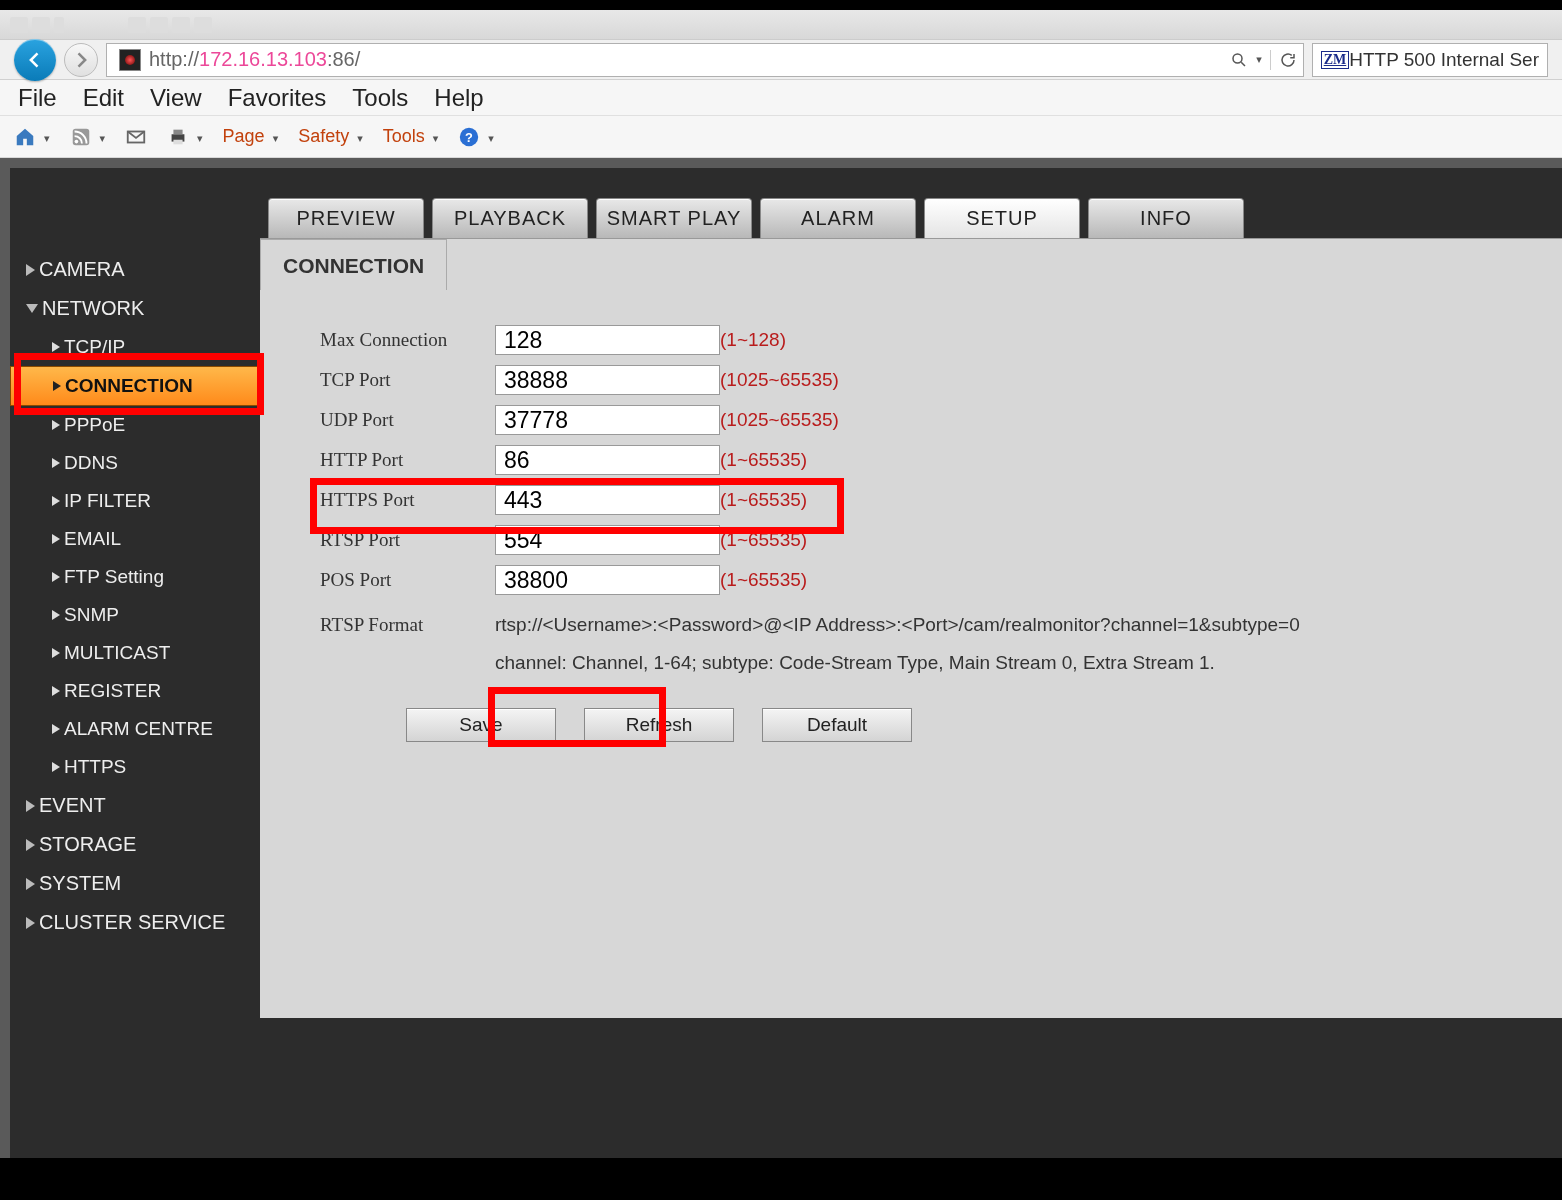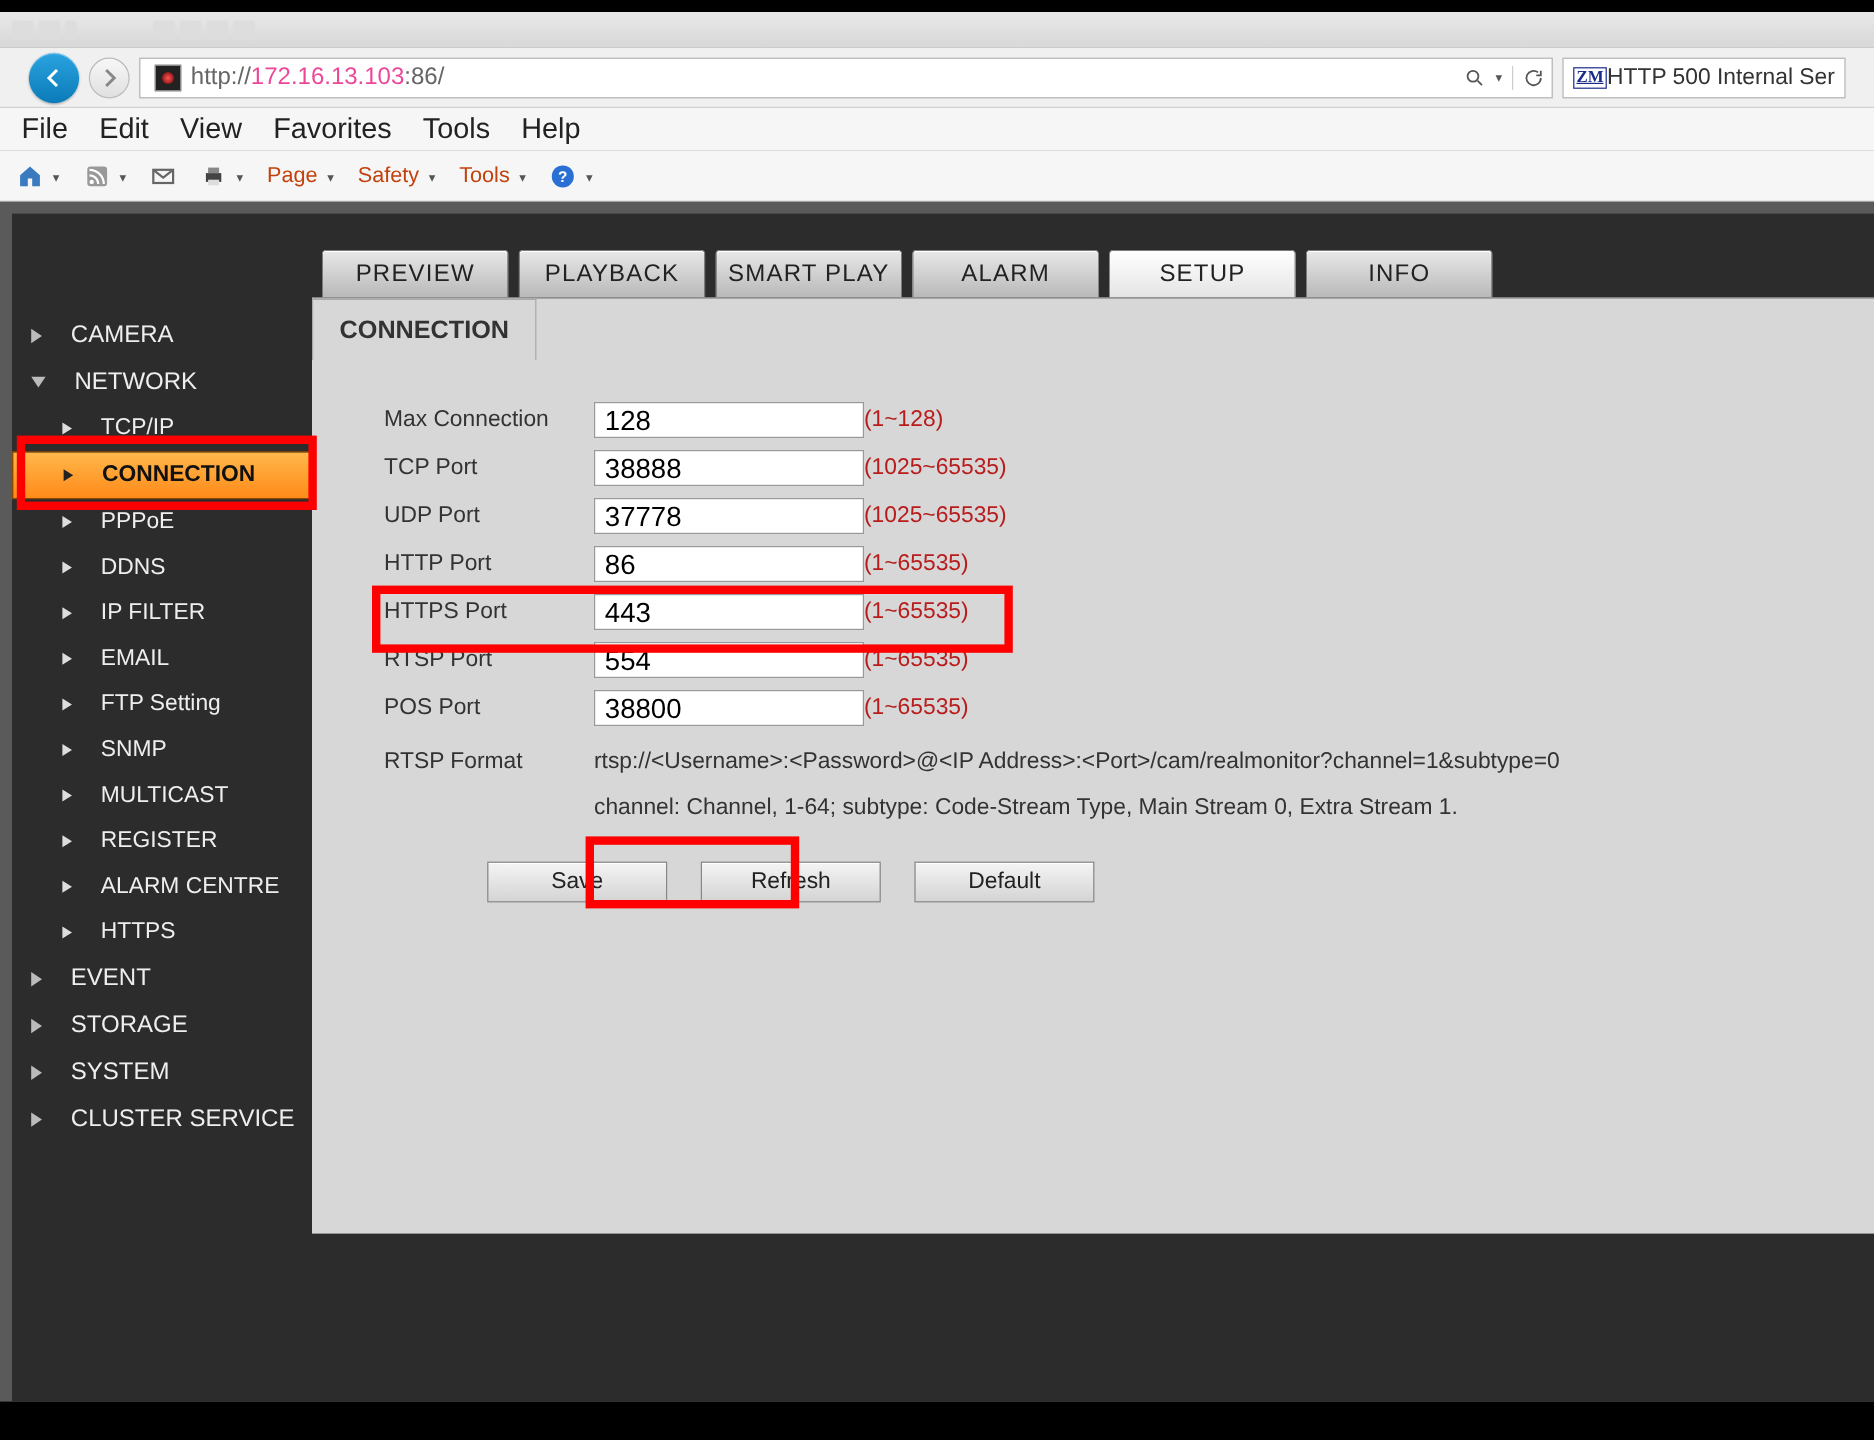--- a/index.html
+++ b/index.html
@@ -9,21 +9,21 @@
 .topblack { height: 10px; background: #000; }
 
 
 .browser-chrome { background: #f0f0f0; }
 
 
 .tabstrip { height: 30px; background: linear-gradient(#e8e8e8,#d8d8d8); border-bottom: 1px solid #ccc; display:flex; align-items:center; padding-left:10px; gap:4px;}
 .tabstrip .t { width:18px; height:16px; background:#ddd; border-radius:2px; }
 
 
-.addr-row { height: 50px; display: flex; align-items: center; padding: 0 24px; gap: 8px; background:#f0f0f0; border-bottom:1px solid #d0d0d0;}
+.addr-row { height: 40px; display: flex; align-items: center; padding: 0 14px; gap: 8px; background:#f0f0f0; border-bottom:1px solid #d0d0d0;}
 .nav-btn { width: 42px; height: 42px; border-radius: 50%; display:flex; align-items:center; justify-content:center; }
 .nav-back { background: linear-gradient(#2aa3e0,#0a7bb8); color:#fff; box-shadow: inset 0 1px 0 rgba(255,255,255,.4), 0 1px 2px rgba(0,0,0,.3);}
 .nav-fwd { width:34px; height:34px; background: linear-gradient(#f7f7f7,#e0e0e0); border:1px solid #bcbcbc; color:#888;}
 .nav-btn svg { width:20px; height:20px; }
 .favicon { width:22px; height:22px; background:#222; border:1px solid #888; margin-left:6px; display:flex; align-items:center; justify-content:center;}
 .favicon::after{ content:""; width:10px; height:10px; background: radial-gradient(#f55,#600); border-radius:50%; }
 .addr-field { flex:1; height:34px; border:1px solid #b0b0b0; background:#fff; display:flex; align-items:center; padding:0 6px; font-size:20px; color:#555; gap:0;}
 .addr-field .url-prefix { color:#666; }
 .addr-field .url-bold { color:#ec4899; font-weight:400; }
 .addr-tools { display:flex; align-items:center; gap:8px; margin-left:auto; color:#555; }
@@ -46,38 +46,38 @@
 .app { background:#5a5a5a; padding:10px 0 0 10px; height: 1000px;}
 .app-inner { background:#2c2c2c; height:100%; position:relative;}
 
 
 .toptabs { position:absolute; left:258px; top:30px; display:flex; gap:8px; }
 .toptab { min-width:156px; height:40px; background:linear-gradient(#e8e8e8,#b8b8b8); border:1px solid #888; border-bottom:none; display:flex; align-items:center; justify-content:center; font-size:20px; color:#222; letter-spacing:1px; border-radius:4px 4px 0 0; box-shadow: inset 0 1px 0 #fff;}
 .toptab.active { background:linear-gradient(#fff,#e4e4e4); }
 
 
 .sidebar { position:absolute; left:0; top:82px; width:250px; color:#eee; font-size:20px;}
-.side-item { display:flex; align-items:center; gap:24px; padding:8px 10px 8px 16px; cursor:default;}
+.side-item { display:flex; align-items:center; gap:4px; padding:8px 10px 8px 16px; cursor:default;}
 .side-item.sub { padding-left:42px; font-size:19px;}
 .side-item .tri { display:inline-block; width:0; height:0; }
 .tri.right { border-top:6px solid transparent; border-bottom:6px solid transparent; border-left:9px solid #bbb;}
 .tri.down { border-left:6px solid transparent; border-right:6px solid transparent; border-top:9px solid #bbb;}
 .tri.sright { border-top:5px solid transparent; border-bottom:5px solid transparent; border-left:8px solid #ddd;}
 .side-item.active { background:linear-gradient(#ffb84a,#ff8a1a); color:#111; font-weight:600; border:1px solid #8a4a00;}
 .side-item.active .tri.sright { border-left-color:#222; }
 
 
 .hl { position:absolute; border:7px solid #f00; pointer-events:none;}
 
 
 .content { position:absolute; left:250px; top:70px; right:0; background:#d7d7d7; border-top:1px solid #999; padding:0 0 40px 0; min-height:780px;}
 .subtab { display:inline-block; background:#d7d7d7; padding:14px 22px 12px; font-size:21px; font-weight:700; color:#333; border:1px solid #aaa; border-bottom:none; margin-left:0;}
 .form { padding:30px 60px 10px; font-size:19px; color:#333;}
 .frow { display:flex; align-items:center; height:40px;}
-.frow .lbl { width:175px; }
+.frow .lbl { width:175px;font-family:Liberation Serif, serif; }
 .frow input { width:225px; height:30px; border:1px solid #999; padding:2px 8px; font-size:23px; background:#fff;}
 .frow .hint { color:#b91c1c;}
 .rtsp { margin-top:6px; line-height:2; color:#333;}
 .btnrow { display:flex; gap:28px; margin-top:26px;}
 .btn { width:150px; height:34px; background:linear-gradient(#f4f4f4,#d4d4d4); border:1px solid #888; font-size:19px; color:#222; box-shadow: inset 0 1px 0 #fff;}
 </style>
 </head>
 <body>
 
 <div class="topblack"></div>

